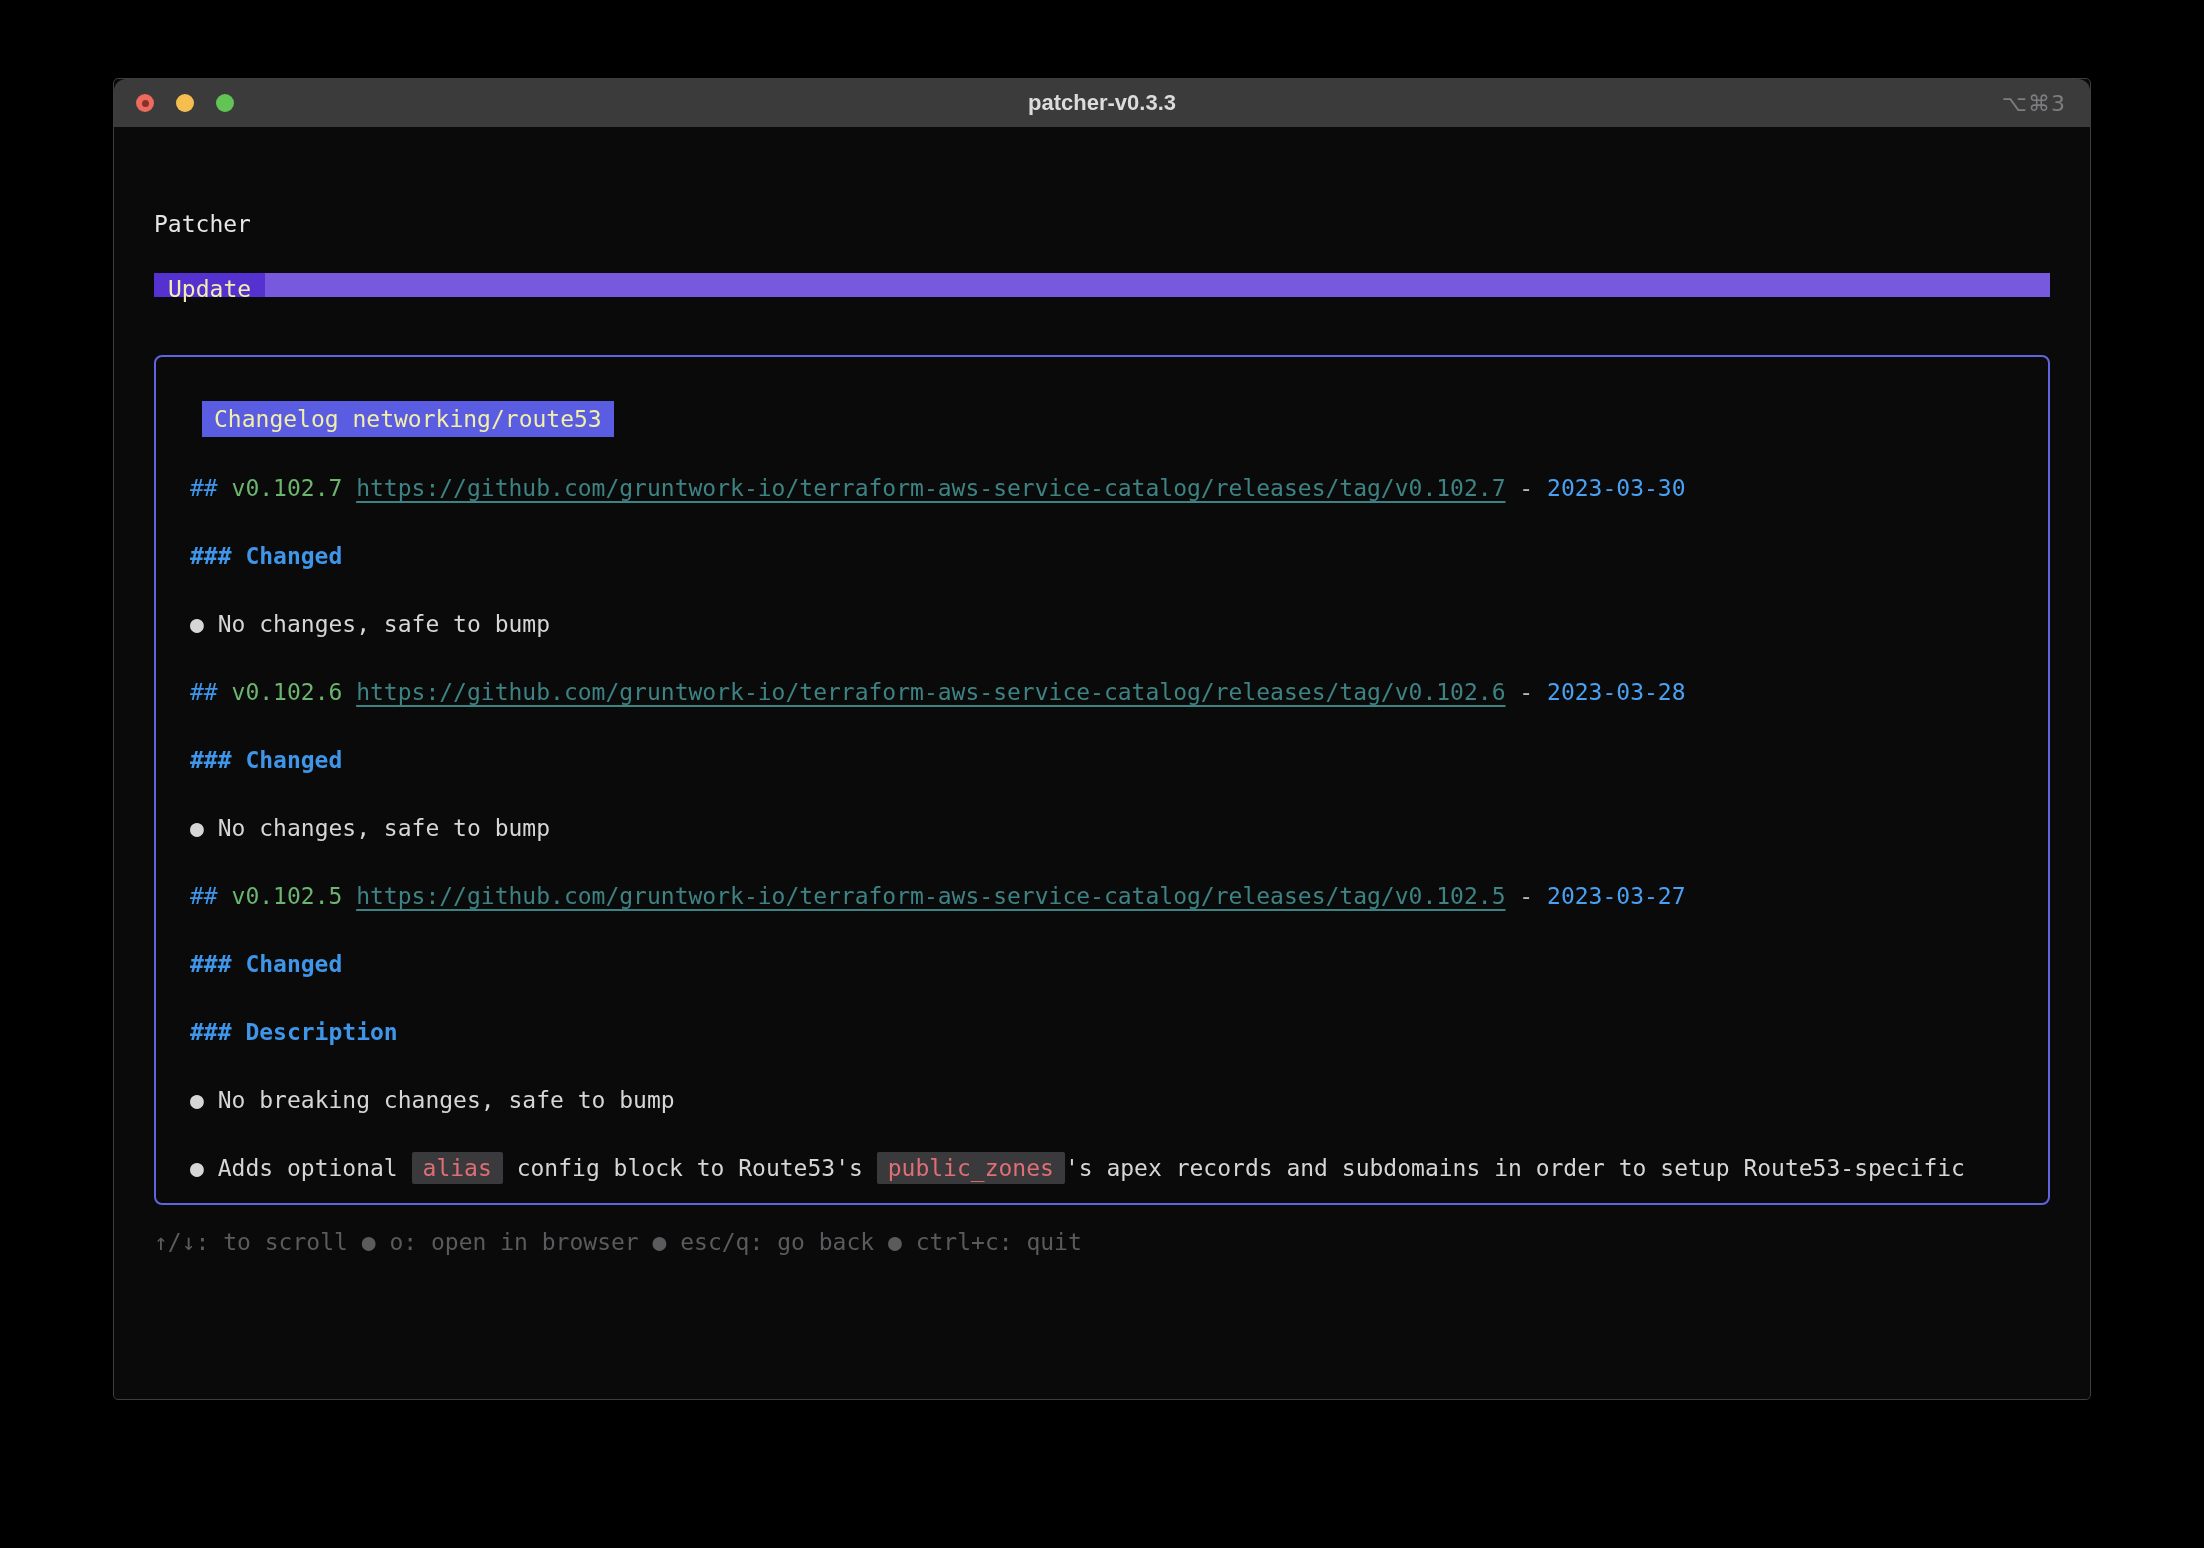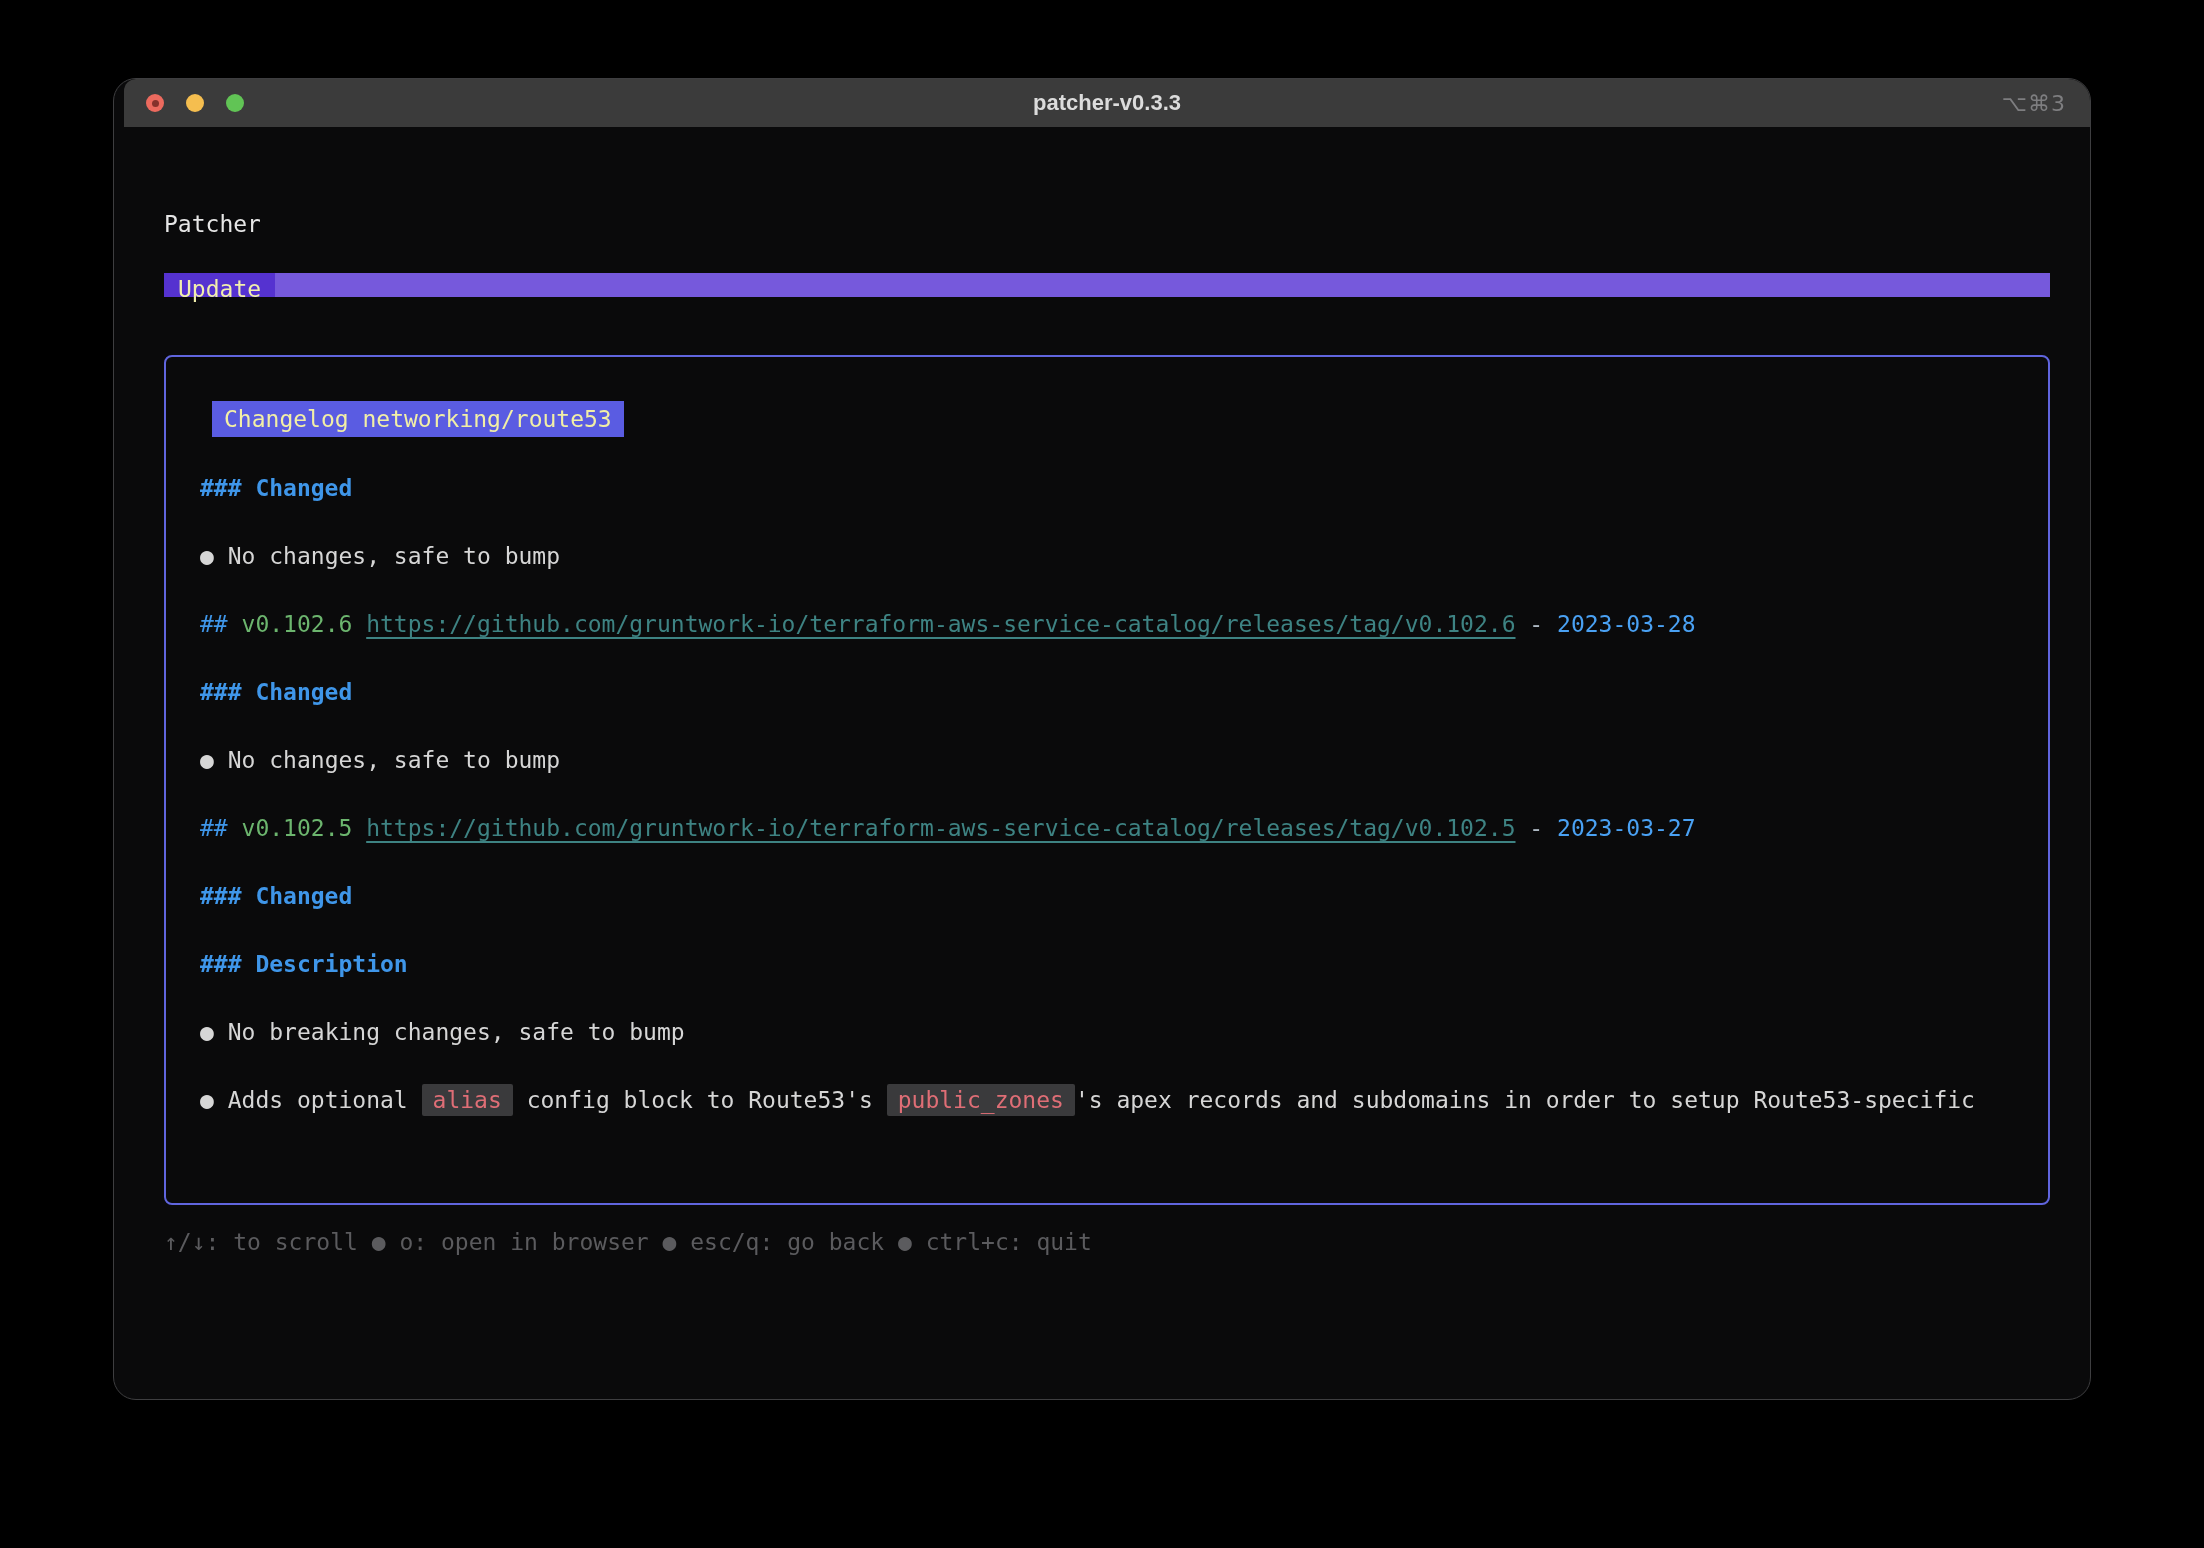--- a/index.html
+++ b/index.html
@@ -9,22 +9,22 @@
     --app-text:#E6E6E6; --bar-bg:#7659DC; --tab-bg:#5532D0; --tab-text:#F2EFAD;
     --box-border:#6065DE; --badge-bg:#5A5CE2; --badge-text:#F2EFA6;
     --heading-blue:#3F96E9; --version-green:#6CB56E; --link-teal:#3E8383;
     --dash-gray:#AEB9C4; --date-blue:#4AA1F3; --body-text:#D6D6D6;
     --code-text:#DF6E76; --code-bg:#3A3A3C; --help-text:#5B5B5E;
   }
   html,body{margin:0;padding:0;background:var(--outer-bg);}
   .screen{position:relative;width:2204px;height:1548px;background:var(--outer-bg);overflow:hidden;
           font-family:"DejaVu Sans Mono",monospace;}
   .window{position:absolute;left:113px;top:78px;width:1978px;height:1322px;
-          background:var(--window-bg);border:1px solid var(--window-border);border-radius:23px;
-          box-shadow:0 22px 70px rgba(0,0,0,.85);box-sizing:border-box;overflow:hidden;padding-left:10px;}
+          background:var(--window-bg);border:1px solid var(--window-border);border-radius:5px;
+          box-shadow:0 22px 70px rgba(0,0,0,.85);box-sizing:border-box;overflow:hidden;}
   .titlebar{position:relative;height:48px;background:var(--titlebar-bg);
             border-radius:12px 12px 0 0;}
   .lights{position:absolute;left:22px;top:0;height:48px;display:flex;align-items:center;gap:22px;}
   .tl{width:18px;height:18px;border-radius:50%;display:inline-flex;align-items:center;justify-content:center;cursor:default;}
   .tl.red{background:var(--close-red);}
   .tl.red .dot{width:7px;height:7px;border-radius:50%;background:var(--close-dot);}
   .tl.yellow{background:var(--minimize-yellow);}
   .tl.green{background:var(--zoom-green);}
   .wtitle{position:absolute;left:0;right:0;top:0;height:48px;display:flex;align-items:center;justify-content:center;
           font-family:"Liberation Sans",sans-serif;font-weight:bold;font-size:22px;color:var(--title-text);}
@@ -75,20 +75,21 @@
 
       <div class="tabbar">
         <span class="tab">Update</span>
       </div>
 
       <div class="viewport">
         <div class="badge-row">
           <span class="badge">Changelog networking/route53</span>
         </div>
         <div id="changelog-body">
+            <div class="line"><span class="hash">## </span><span class="ver">v0.102.7 </span><a class="rlink">https://github.com/gruntwork-io/terraform-aws-service-catalog/releases/tag/v0.102.7</a><span class="dash"> - </span><span class="rdate">2023-03-30</span></div>
             <div class="line sec">### Changed</div>
             <div class="line"><span class="bullet">● </span><span class="btxt">No changes, safe to bump</span></div>
             <div class="line"><span class="hash">## </span><span class="ver">v0.102.6 </span><a class="rlink">https://github.com/gruntwork-io/terraform-aws-service-catalog/releases/tag/v0.102.6</a><span class="dash"> - </span><span class="rdate">2023-03-28</span></div>
             <div class="line sec">### Changed</div>
             <div class="line"><span class="bullet">● </span><span class="btxt">No changes, safe to bump</span></div>
             <div class="line"><span class="hash">## </span><span class="ver">v0.102.5 </span><a class="rlink">https://github.com/gruntwork-io/terraform-aws-service-catalog/releases/tag/v0.102.5</a><span class="dash"> - </span><span class="rdate">2023-03-27</span></div>
             <div class="line sec">### Changed</div>
             <div class="line sec">### Description</div>
             <div class="line"><span class="bullet">● </span><span class="btxt">No breaking changes, safe to bump</span></div>
             <div class="line"><span class="bullet">● </span><span class="btxt">Adds optional </span><span class="code">alias</span><span class="btxt"> config block to Route53's </span><span class="code">public_zones</span><span class="btxt">'s apex records and subdomains in order to setup Route53-specific</span></div>

